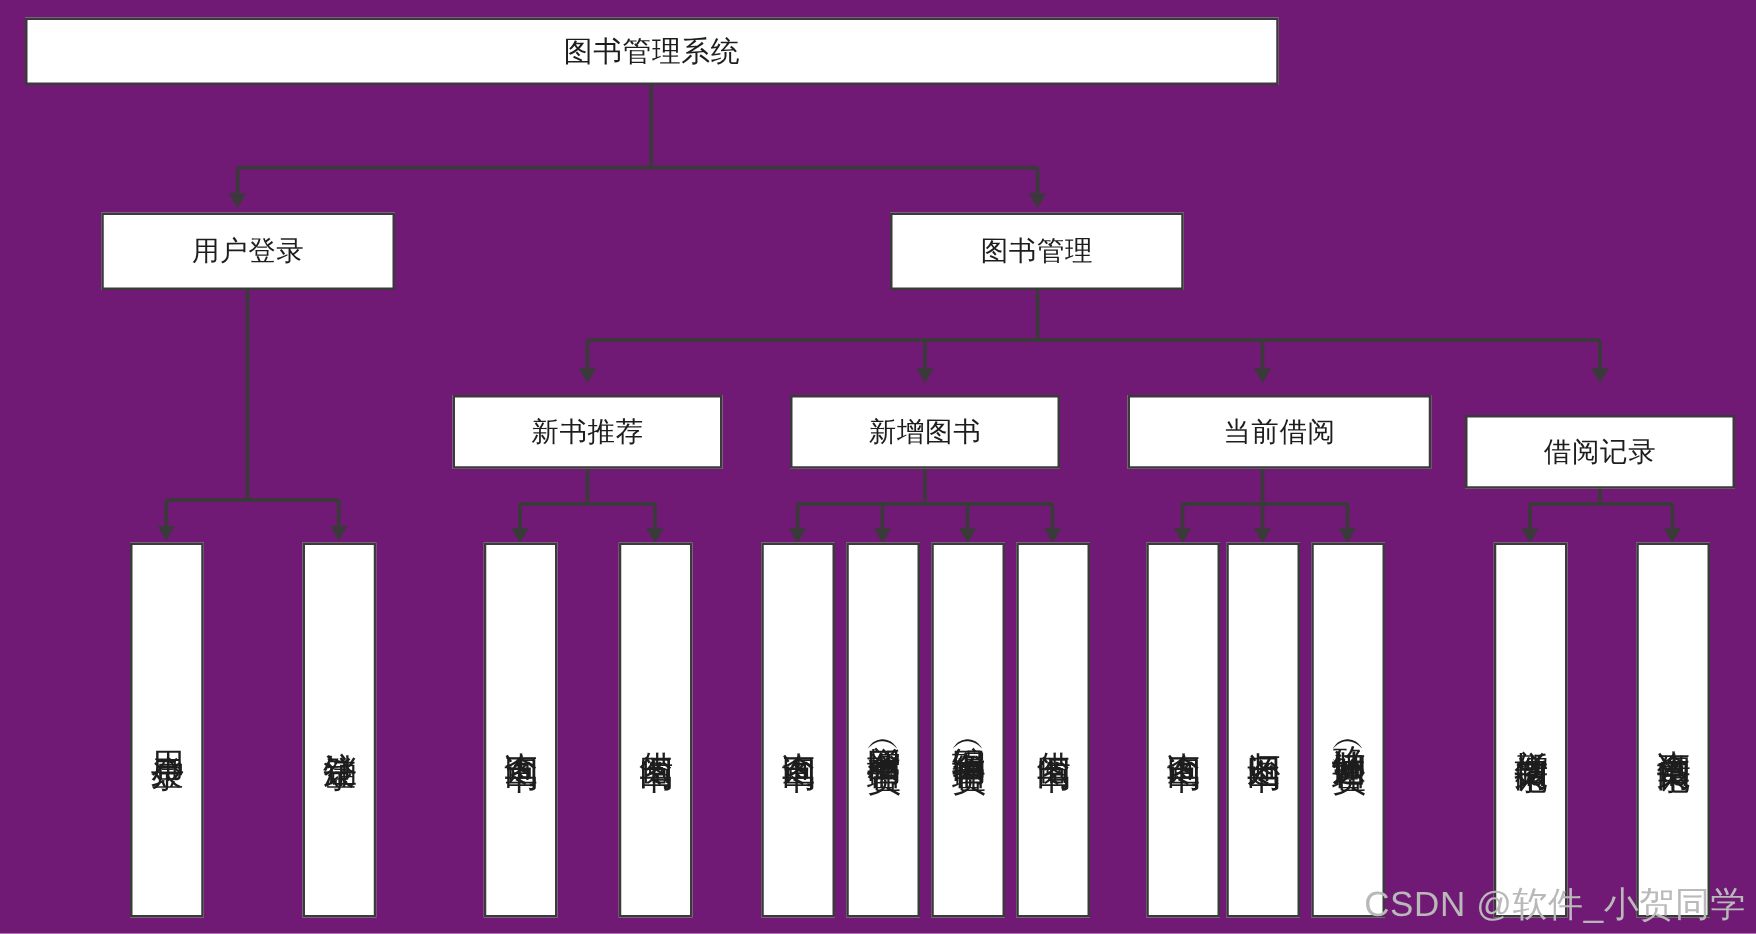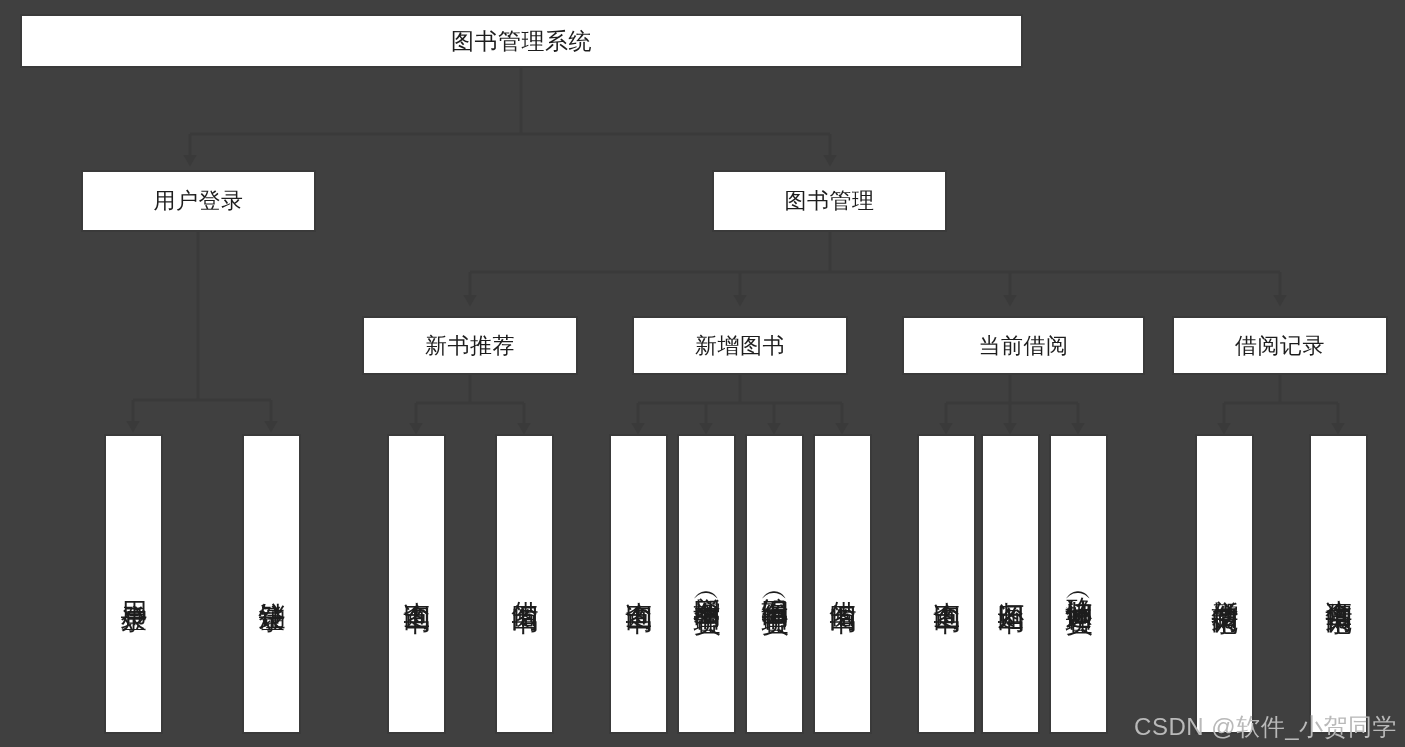--- a/index.html
+++ b/index.html
@@ -8,21 +8,21 @@
     padding: 0;
     background: #ffffff;
   }
   body {
     font-family: "Liberation Sans", "DejaVu Sans", sans-serif;
   }
   #stage {
     position: relative;
     width: 1405px;
     height: 747px;
-    background: #404040;
+    background: #701a75;
     overflow: hidden;
   }
   #wires {
     position: absolute;
     left: 0;
     top: 0;
     width: 1405px;
     height: 747px;
     pointer-events: none;
   }
@@ -57,21 +57,21 @@
     text-orientation: upright;
     font-size: 27px;
     line-height: 1.0;
     letter-spacing: 2px;
     white-space: nowrap;
   }
   #watermark {
     position: absolute;
     right: 8px;
     bottom: 4px;
-    font-size: 24px;
+    font-size: 28px;
     color: #b9b9b9;
     letter-spacing: 0.5px;
     z-index: 5;
     white-space: nowrap;
     margin-top: 20px;
   }
 </style>
 </head>
 <body>
 
@@ -142,21 +142,21 @@
 
   <div class="node level2" style="left:712px; top:170px; width:235px; height:62px;">
     <span class="lbl">图书管理</span>
   </div>
   <div class="node level3" style="left:632px; top:316px; width:216px; height:59px;">
     <span class="lbl">新增图书</span>
   </div>
   <div class="node level3" style="left:902px; top:316px; width:243px; height:59px;">
     <span class="lbl">当前借阅</span>
   </div>
-  <div class="node level3" style="left:1172px; top:316px; width:216px; height:59px;">
+  <div class="node level3" style="left:1172px; top:332px; width:216px; height:59px;">
     <span class="lbl">借阅记录</span>
   </div>
 
   <div class="node leaf" style="left:104px; top:434px; width:59px; height:300px;">
     <span class="lbl">用户登录</span>
   </div>
   <div class="node leaf" style="left:242px; top:434px; width:59px; height:300px;">
     <span class="lbl">注销登录</span>
   </div>
 

